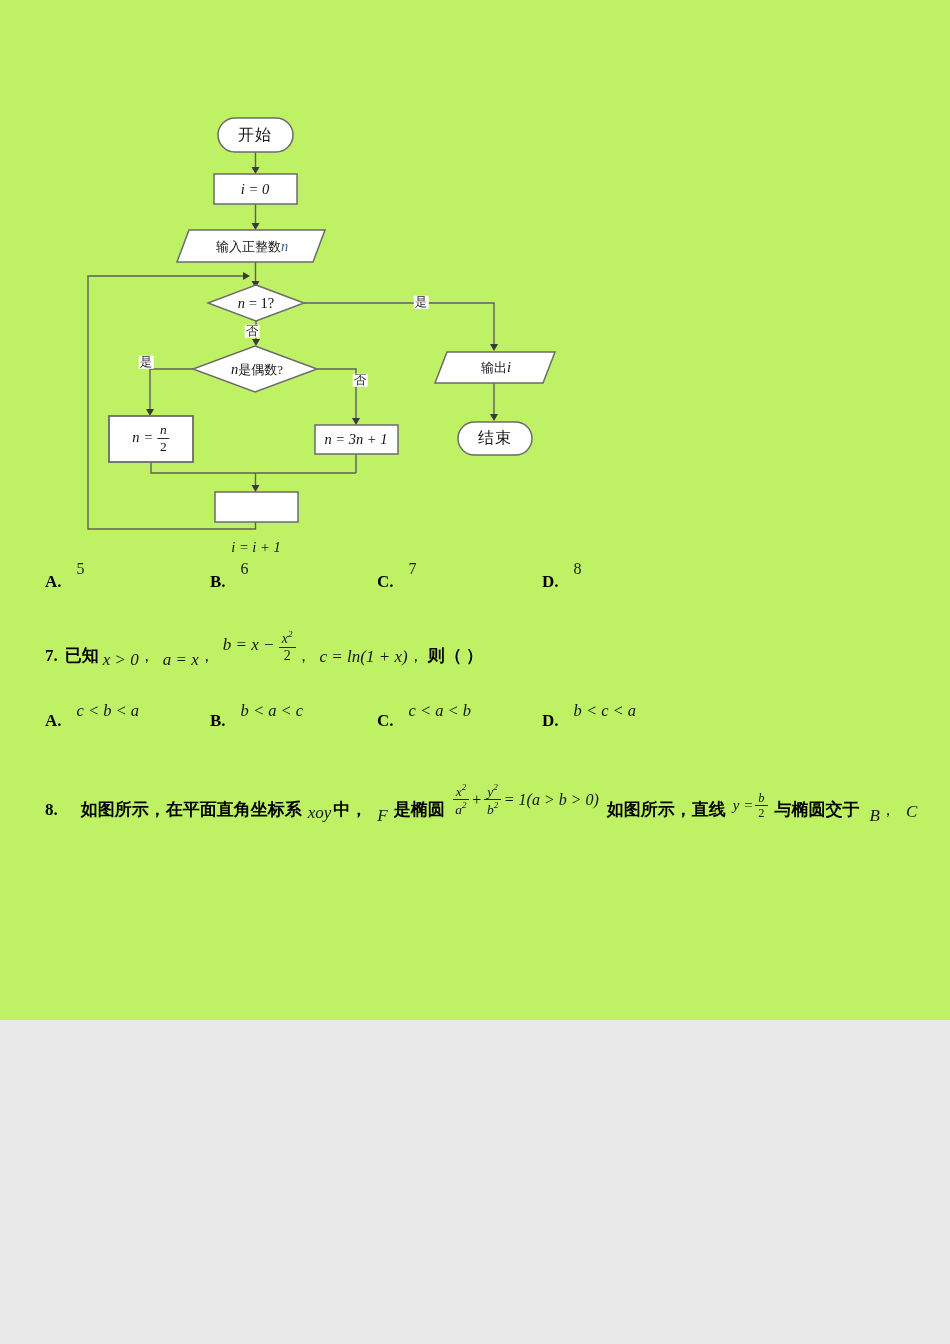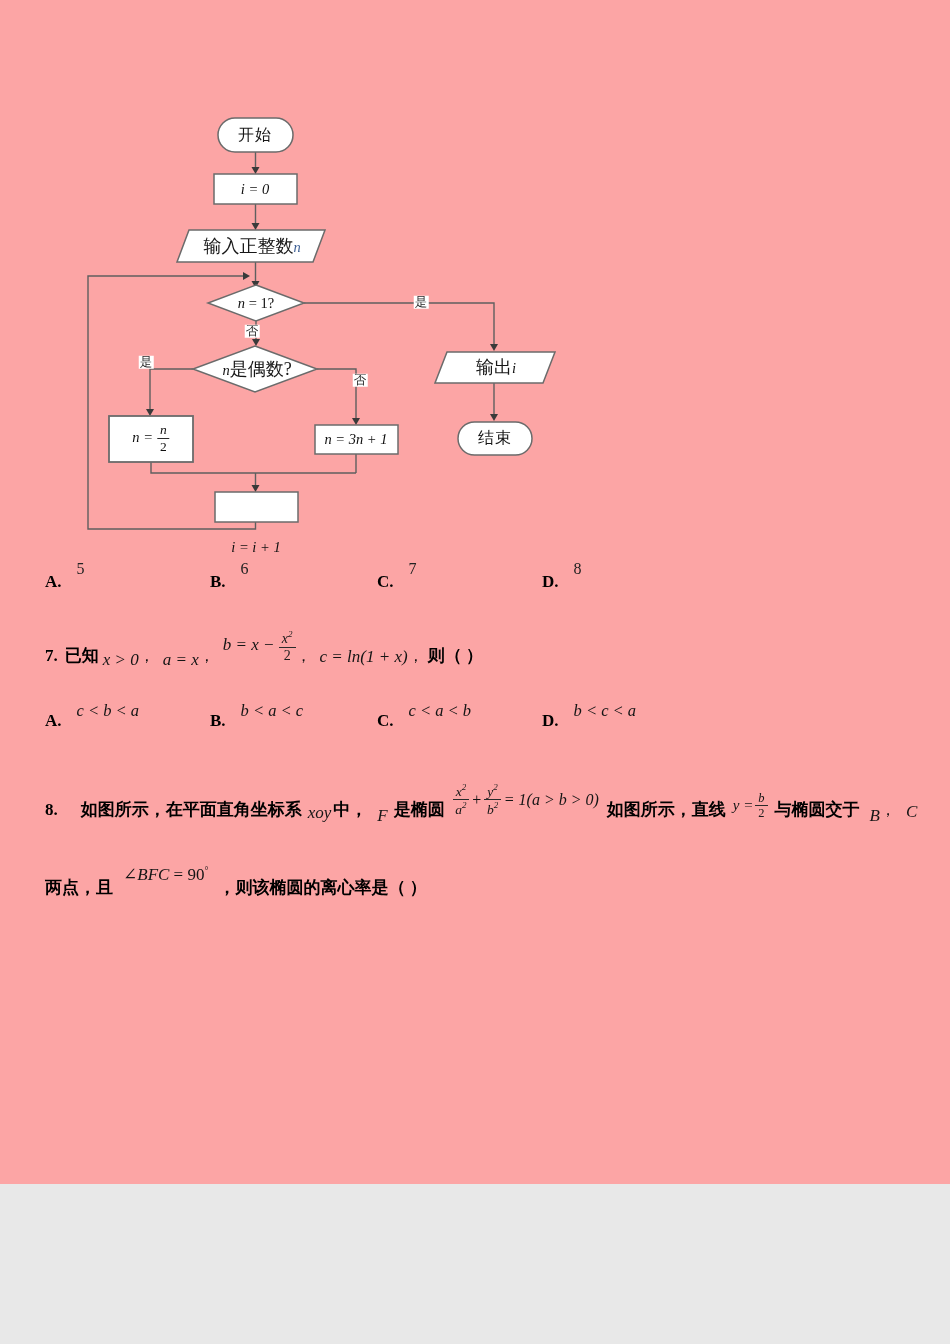--- a/index.html
+++ b/index.html
@@ -1,25 +1,25 @@
 <!DOCTYPE html>
 <html><head>
 <meta charset="utf-8">
 <style>
   html,body{margin:0;padding:0;background:#e8e8e8;}
   .page{
-    position:relative;width:950px;height:1184px;margin:0 auto;
-    background:#fca5a5;overflow:hidden;
+    position:relative;width:950px;height:1020px;margin:0 auto;
+    background:#bef264;overflow:hidden;
     font-family:"Liberation Serif","DejaVu Serif",serif;color:#1c1c1c;
   }
   .abs{position:absolute;}
   .ctr{transform:translate(-50%,-50%);white-space:nowrap;}
   .fc-svg{position:absolute;left:0;top:0;}
   .fc-cn{font-size:16px;letter-spacing:1px;color:#171717;}
-  .fc-cn-sm{font-size:18px;color:#171717;margin-top:36px;}
+  .fc-cn-sm{font-size:13px;color:#171717;margin-top:36px;}
   .fc-math{font-style:italic;font-size:14.5px;color:#101010;}
   .branch{font-size:12.5px;color:#2a2a2a;background:#ffffff;padding:0 1px;line-height:1;}
   .frac{display:inline-block;text-align:center;vertical-align:middle;line-height:1;}
   .frac .fnum{display:block;padding:0 3px 1px 3px;border-bottom:1.2px solid #2a2a2a;}
   .frac .fden{display:block;padding-top:1px;}
   sup.s{font-size:9px;font-style:italic;}
   .opt-letter{font-weight:bold;font-size:17px;position:relative;color:#000;}
   .opt-val{font-size:16px;margin-left:15px;color:#222;}
   .opt-val.m{font-size:16.5px;}
   .cb{font-weight:bold;font-size:17px;color:#000;}
@@ -114,19 +114,14 @@
     <span class="m" style="position:relative;top:3px;margin:0 2px;">xoy</span><span class="cb">中，</span>
     <span class="m" style="position:relative;top:6px;margin:0 6px;">F</span><span class="cb">是椭圆</span>
     <span class="cluster" style="top:-12px;margin:0 4px;"><span class="frac" style="font-size:13.5px;"><span class="fnum"><span class="m" style="font-size:13.5px;">x</span><sup class="s">2</sup></span><span class="fden"><span class="m" style="font-size:13.5px;">a</span><sup class="s">2</sup></span></span><span class="cn" style="vertical-align:middle;margin:0 3px;">+</span><span class="frac" style="font-size:13.5px;"><span class="fnum"><span class="m" style="font-size:13.5px;">y</span><sup class="s">2</sup></span><span class="fden"><span class="m" style="font-size:13.5px;">b</span><sup class="s">2</sup></span></span><span class="m" style="font-size:16px;vertical-align:middle;margin-left:3px;">= 1(a &gt; b &gt; 0)</span></span>
     <span class="cb">如图所示，直线</span>
     <span class="cluster" style="top:-6px;margin:0 3px;"><span class="m" style="font-size:15px;">y =</span><span class="frac" style="font-size:12.5px;margin-left:2px;"><span class="fnum m" style="font-size:12.5px;">b</span><span class="fden">2</span></span></span>
     <span class="cb">与椭圆交于</span>
     <span class="m" style="position:relative;top:6px;margin-left:6px;">B</span><span class="cn">，</span>
     <span class="m" style="position:relative;top:2px;margin-left:6px;">C</span>
   </div>
 
-  <div class="qline" style="left:45px;top:876px;">
-    <span class="cb">两点，且</span>
-    <span class="cluster" style="top:-13px;margin:0 6px;"><span class="m">∠BFC</span><span class="m" style="font-style:normal;"> = 90</span><span class="deg">°</span></span>
-    <span class="cb">，则该椭圆的离心率是（   ）</span>
-  </div>
 
 </div>
 
 </body></html>

